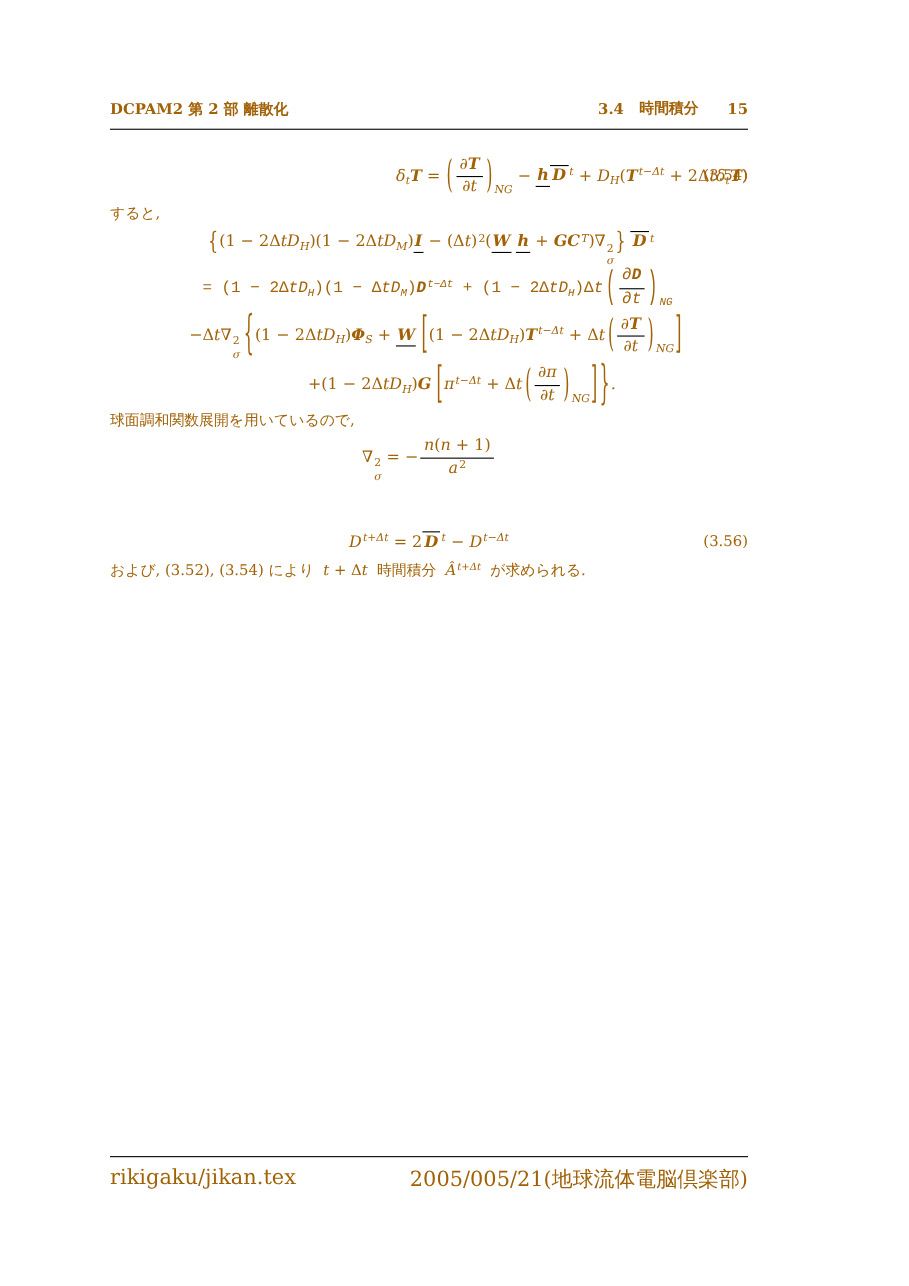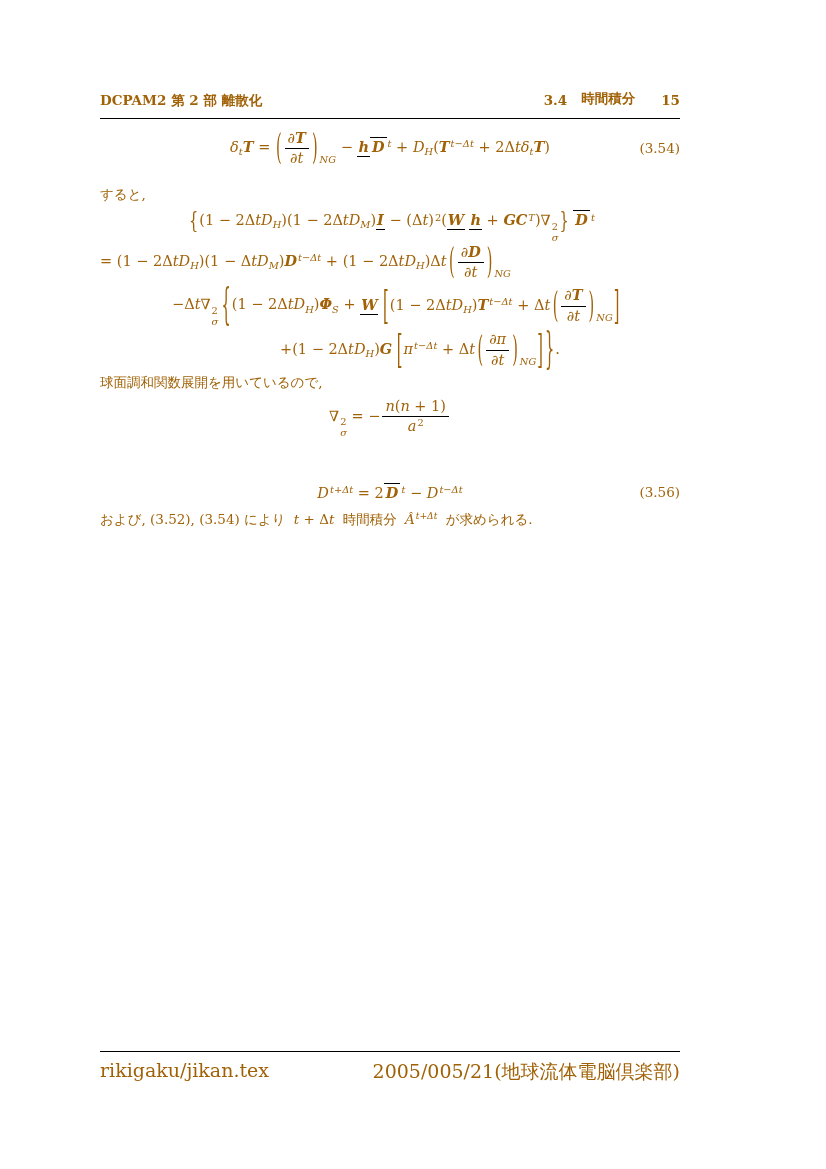--- a/index.html
+++ b/index.html
@@ -48,35 +48,35 @@
 
   <div class="header">
     <span>DCPAM2 第 2 部 離散化</span>
     <span class="h-right">
       <span>3.4</span>
       <span class="h-sec-title">時間積分</span>
       <span class="h-page">15</span>
     </span>
   </div>
 
-  <div class="eqrow" style="top:122px;height:52px;">
+  <div class="eqrow" style="top:134px;height:52px;justify-content:flex-end;">
     <span class="math"><span class="mi">δ</span><span class="msub"><span class="mi">t</span></span><span class="mb">T</span><span class="mr"> = </span><span class="mdelim" style="transform: scaleY(2.4);">(</span><span class="mgrp"><span class="mfrac"><span class="mnum"><span class="mi">∂</span><span class="mb">T</span></span><span class="mden"><span class="mi">∂t</span></span></span></span><span class="mdelim" style="transform: scaleY(2.4);">)</span><span class="mlsub"><span class="mi">NG</span></span><span class="mr"> − </span><span class="mul"><span class="mb">h</span></span><span class="mbar"><span class="mb">D</span></span><span class="msup"><span class="mi">t</span></span><span class="mr"> + </span><span class="mcal">D</span><span class="msub"><span class="mi">H</span></span><span class="mr">(</span><span class="mb">T</span><span class="msup"><span class="mi">t−Δt</span></span><span class="mr"> + 2Δ</span><span class="mi">t</span><span class="mi">δ</span><span class="msub"><span class="mi">t</span></span><span class="mb">T</span><span class="mr">)</span></span>
     <span class="eqnum">(3.54)</span>
   </div>
 
   <p class="para" style="top:185px;">すると,</p>
 
   <div class="eqblock" style="top:214px;">
     <div class="eqline" style="height:26px;margin-left:88px;">
       <span class="math"><span class="mdelim" style="transform: scaleY(1.5);">{</span><span class="mr">(1 − 2Δ</span><span class="mi">t</span><span class="mcal">D</span><span class="msub"><span class="mi">H</span></span><span class="mr">)(1 − 2Δ</span><span class="mi">t</span><span class="mcal">D</span><span class="msub"><span class="mi">M</span></span><span class="mr">)</span><span class="mul"><span class="mb">I</span></span><span class="mr"> − (Δ</span><span class="mi">t</span><span class="mr">)</span><span class="msup"><span class="mr">2</span></span><span class="mr">(</span><span class="mul"><span class="mb">W</span></span><span class="msp" style="width: 0.3em;"></span><span class="mul"><span class="mb">h</span></span><span class="mr"> + </span><span class="mb">GC</span><span class="msup"><span class="mi">T</span></span><span class="mr">)∇</span><span class="mss">
             <span class="mss-s"><span class="mr">2</span></span>
             <span class="mss-b"><span class="mi">σ</span></span>
           </span><span class="mdelim" style="transform: scaleY(1.5);">}</span><span class="msp" style="width: 0.25em;"></span><span class="mbar"><span class="mb">D</span></span><span class="msup"><span class="mi">t</span></span></span>
     </div>
-    <div class="eqline" style="height:44px;">
+    <div class="eqline" style="height:44px;margin-left:84px;font-family:Liberation Mono, monospace;">
       <span class="math"><span class="mr">= (1 − 2Δ</span><span class="mi">t</span><span class="mcal">D</span><span class="msub"><span class="mi">H</span></span><span class="mr">)(1 − Δ</span><span class="mi">t</span><span class="mcal">D</span><span class="msub"><span class="mi">M</span></span><span class="mr">)</span><span class="mb">D</span><span class="msup"><span class="mi">t−Δt</span></span><span class="mr"> + (1 − 2Δ</span><span class="mi">t</span><span class="mcal">D</span><span class="msub"><span class="mi">H</span></span><span class="mr">)Δ</span><span class="mi">t</span><span class="msp" style="width: 0.1em;"></span><span class="mdelim" style="transform: scaleY(2.4);">(</span><span class="mgrp"><span class="mfrac"><span class="mnum"><span class="mi">∂</span><span class="mb">D</span></span><span class="mden"><span class="mi">∂t</span></span></span></span><span class="mdelim" style="transform: scaleY(2.4);">)</span><span class="mlsub"><span class="mi">NG</span></span></span>
     </div>
     <div class="eqline" style="height:46px;margin-left:72px;">
       <span class="math"><span class="mr">−Δ</span><span class="mi">t</span><span class="mr">∇</span><span class="mss">
             <span class="mss-s"><span class="mr">2</span></span>
             <span class="mss-b"><span class="mi">σ</span></span>
           </span><span class="msp" style="width: 0.15em;"></span><span class="mdelim" style="transform: scaleY(2.9);">{</span><span class="mr">(1 − 2Δ</span><span class="mi">t</span><span class="mcal">D</span><span class="msub"><span class="mi">H</span></span><span class="mr">)</span><span class="mb">Φ</span><span class="msub"><span class="mi">S</span></span><span class="mr"> + </span><span class="mul"><span class="mb">W</span></span><span class="msp" style="width: 0.25em;"></span><span class="mdelim" style="transform: scaleY(2.7);">[</span><span class="mgrp"><span class="mr">(1 − 2Δ</span><span class="mi">t</span><span class="mcal">D</span><span class="msub"><span class="mi">H</span></span><span class="mr">)</span><span class="mb">T</span><span class="msup"><span class="mi">t−Δt</span></span><span class="mr"> + Δ</span><span class="mi">t</span><span class="msp" style="width: 0.1em;"></span><span class="mdelim" style="transform: scaleY(2.4);">(</span><span class="mgrp"><span class="mfrac"><span class="mnum"><span class="mi">∂</span><span class="mb">T</span></span><span class="mden"><span class="mi">∂t</span></span></span></span><span class="mdelim" style="transform: scaleY(2.4);">)</span><span class="mlsub"><span class="mi">NG</span></span></span><span class="mdelim" style="transform: scaleY(2.7);">]</span></span>
     </div>
     <div class="eqline" style="height:40px;margin-left:180px;">
       <span class="math"><span class="mr">+(1 − 2Δ</span><span class="mi">t</span><span class="mcal">D</span><span class="msub"><span class="mi">H</span></span><span class="mr">)</span><span class="mb">G</span><span class="msp" style="width: 0.25em;"></span><span class="mdelim" style="transform: scaleY(2.7);">[</span><span class="mgrp"><span class="mi">π</span><span class="msup"><span class="mi">t−Δt</span></span><span class="mr"> + Δ</span><span class="mi">t</span><span class="msp" style="width: 0.1em;"></span><span class="mdelim" style="transform: scaleY(2.4);">(</span><span class="mgrp"><span class="mfrac"><span class="mnum"><span class="mi">∂π</span></span><span class="mden"><span class="mi">∂t</span></span></span></span><span class="mdelim" style="transform: scaleY(2.4);">)</span><span class="mlsub"><span class="mi">NG</span></span></span><span class="mdelim" style="transform: scaleY(2.7);">]</span><span class="mdelim" style="transform: scaleY(2.9);">}</span><span class="mr">.</span></span>

